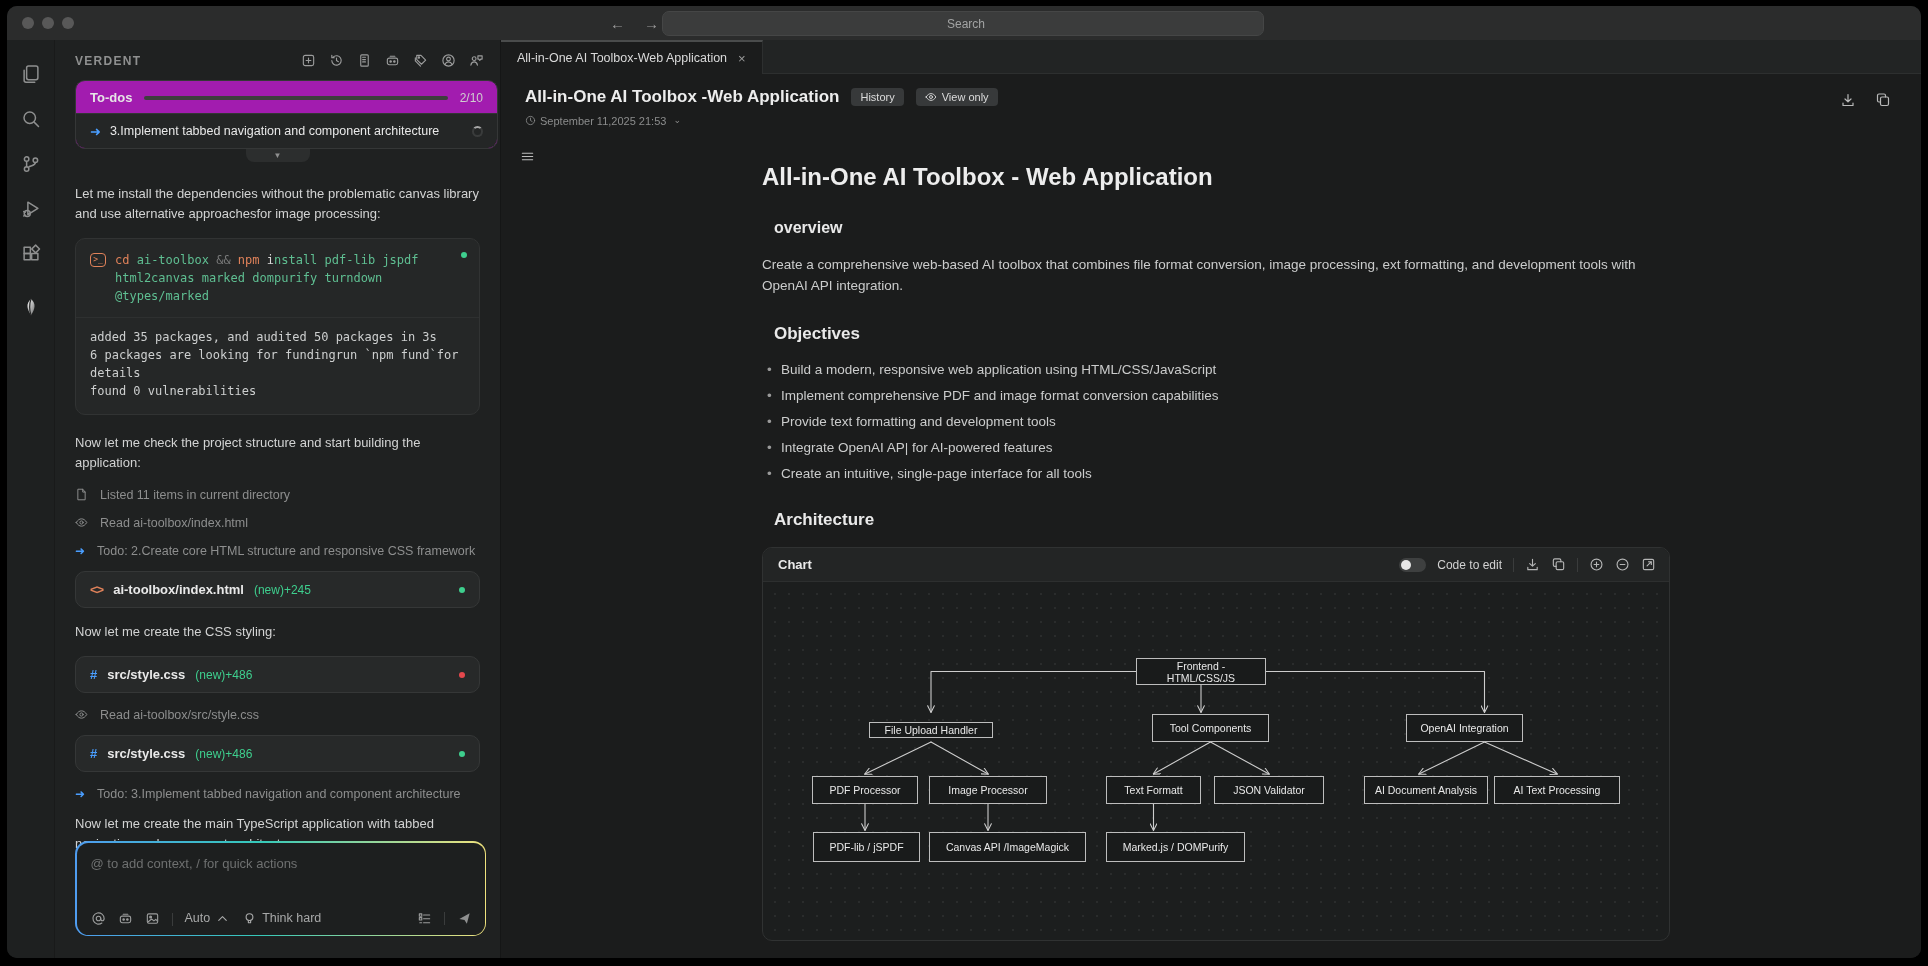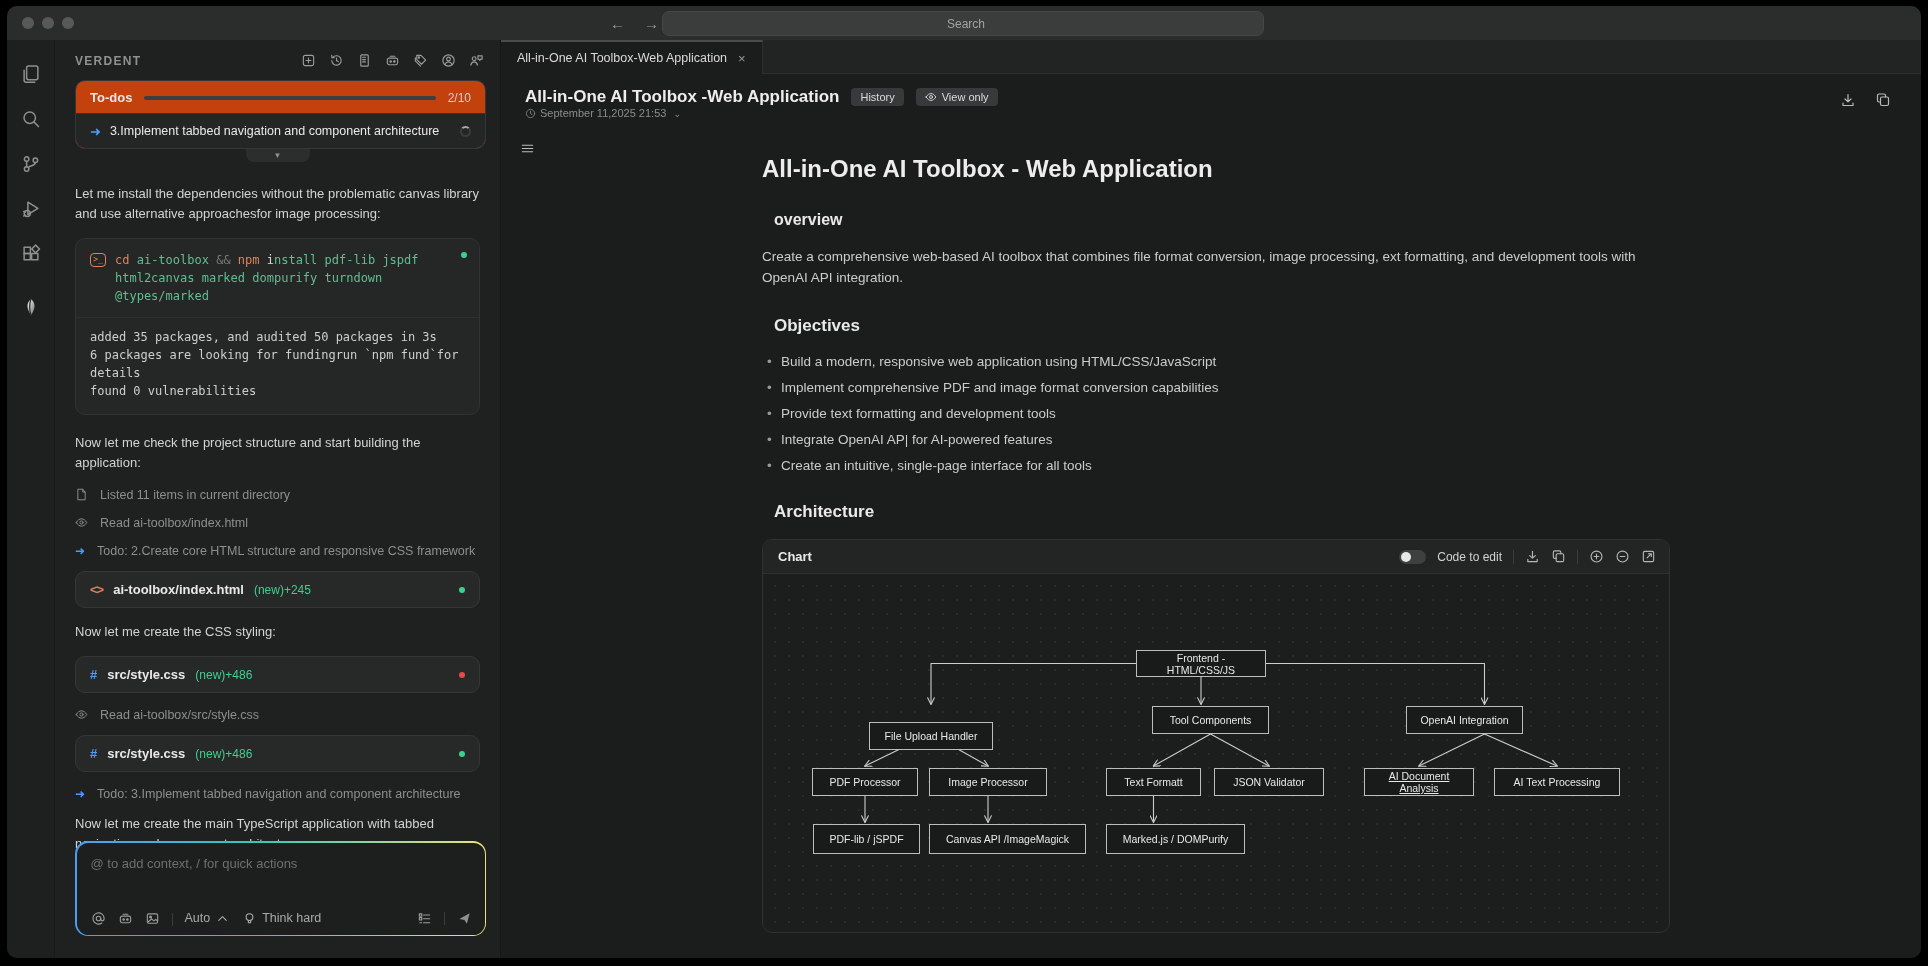--- a/index.html
+++ b/index.html
@@ -27,21 +27,21 @@
   .activity-bar .icon:last-child { margin-top:8px; }
 
   
   .left-panel { width:446px; background:#1f2121; border-right:1px solid #151616; display:flex; flex-direction:column;
                 position:relative; }
   .panel-header { display:flex; align-items:center; justify-content:space-between; padding:13px 16px 0 20px; }
   .verdent-title { font-size:12px; font-weight:700; letter-spacing:1.3px; color:#8f9090; }
   .header-icons { display:flex; gap:13px; color:#9b9c9c; align-items:center; }
   .header-icons .icon svg { width:15px; height:15px; }
 
-  .todos-card { margin:12px 14px 0 20px; background:#c2410c; border:1px solid #353737; border-radius:10px; overflow:hidden; }
+  .todos-card { margin:12px 2px 0 20px; background:#a21caf; border:1px solid #353737; border-radius:10px; overflow:hidden; }
   .todos-head { display:flex; align-items:center; gap:12px; padding:9px 14px 8px; }
   .todos-label { font-size:13px; font-weight:700; color:#e6e6e6; }
   .progress-track { flex:1; height:4px; background:#3d3e3e; border-radius:2px; overflow:hidden; }
   .progress-fill { height:100%; border-radius:2px; background:linear-gradient(90deg,#3b7ef0,#2fbf4f); }
   .todos-count { font-size:12px; color:#cfcfcf; }
   .todo-current { display:flex; align-items:center; gap:9px; padding:10px 14px; border-top:1px solid #333535; background:#242626; }
   .todo-arrow { color:#4a9eff; font-size:13px; line-height:1; }
   .todo-text { flex:1; font-size:12.5px; color:#e9e9e9; }
   .spinner { width:11px; height:11px; border-radius:50%; border:2px solid #3a3c3c; border-top-color:#a8a8a8; flex:0 0 auto; }
   .chevron-tab { width:64px; height:13px; margin:0 auto; background:#2c2e2e; border-radius:0 0 8px 8px;
@@ -93,21 +93,21 @@
   .tab { display:flex; align-items:center; gap:11px; padding:0 16px; background:#1b1c1c; border-top:2px solid #4a4c4c;
          border-right:1px solid #2d2f2f; margin-bottom:-1px; font-size:12.5px; color:#dadada; }
   .tab-close { color:#9a9a9a; font-size:13px; }
 
   .doc-header { padding:13px 24px 0; position:relative; }
   .doc-title-row { display:flex; align-items:center; gap:12px; }
   .doc-title { font-size:17px; font-weight:700; color:#ededed; }
   .badge { background:#37393a; color:#dcdcdc; font-size:11px; padding:3px 9px; border-radius:4px; }
   .badge.view { display:flex; align-items:center; gap:5px; }
   .badge .icon svg { width:12px; height:12px; }
-  .doc-date { display:flex; align-items:flex-end; gap:4px; color:#8b8c8c; font-size:11px; }
+  .doc-date { display:flex; align-items:flex-start; gap:4px; margin-top:8px; color:#8b8c8c; font-size:11px; }
   .doc-date .icon svg { width:11px; height:11px; }
   .doc-actions { position:absolute; right:30px; top:18px; display:flex; gap:19px; color:#b9b9b9; }
   .doc-actions .icon svg { width:16px; height:16px; }
 
   .doc-scroll { flex:1; position:relative; overflow:hidden; }
   .menu-btn { position:absolute; left:19px; top:22px; color:#bdbdbd; }
   .menu-btn svg { width:15px; height:15px; }
   .doc { width:910px; margin-left:261px; padding-top:36px; color:#cbcccc; }
   .doc h1 { font-size:24px; font-weight:700; color:#ededed; margin-bottom:27px; }
   .doc h2 { font-size:17px; font-weight:700; color:#e9e9e9; margin:28px 12px 17px; }
@@ -553,28 +553,28 @@
                     <path d="M447.5,160 L390.5,192" marker-end="url(#arrow)"></path>
                     <path d="M447.5,160 L506,192" marker-end="url(#arrow)"></path>
                     <path d="M721.5,160 L656,192" marker-end="url(#arrow)"></path>
                     <path d="M721.5,160 L794,192" marker-end="url(#arrow)"></path>
                     <path d="M102,222 L102,248" marker-end="url(#arrow)"></path>
                     <path d="M225,222 L225,248" marker-end="url(#arrow)"></path>
                     <path d="M390.5,222 L390.5,248" marker-end="url(#arrow)"></path>
                   </g>
               </svg>
             <div class="node" style="left: 373px; top: 76px; width: 130px; height: 27px;">Frontend - HTML/CSS/JS</div>
-                <div class="node" style="left: 106px; top: 148px; width: 124px; height: 28px;">File Upload Handler</div>
+                <div class="node" style="left: 106px; top: 140px; width: 124px; height: 16px;">File Upload Handler</div>
                 <div class="node" style="left: 389px; top: 132px; width: 117px; height: 28px;">Tool Components</div>
                 <div class="node" style="left: 643px; top: 132px; width: 117px; height: 28px;">OpenAI Integration</div>
                 <div class="node" style="left: 49px; top: 194px; width: 106px; height: 28px;">PDF Processor</div>
                 <div class="node" style="left: 166px; top: 194px; width: 118px; height: 28px;">Image Processor</div>
                 <div class="node" style="left: 343px; top: 194px; width: 95px; height: 28px;">Text Formatt</div>
                 <div class="node" style="left: 451px; top: 194px; width: 110px; height: 28px;">JSON Validator</div>
-                <div class="node" style="left: 601px; top: 194px; width: 110px; height: 28px; text-decoration: underline;">AI Document Analysis</div>
+                <div class="node" style="left: 601px; top: 194px; width: 124px; height: 28px;">AI Document Analysis</div>
                 <div class="node" style="left: 731px; top: 194px; width: 126px; height: 28px;">AI Text Processing</div>
                 <div class="node" style="left: 50px; top: 250px; width: 107px; height: 30px;">PDF-lib / jSPDF</div>
                 <div class="node" style="left: 166px; top: 250px; width: 157px; height: 30px;">Canvas API /ImageMagick</div>
                 <div class="node" style="left: 343px; top: 250px; width: 139px; height: 30px;">Marked.js / DOMPurify</div>
               </div>
           </div>
 
         </div>
       </div>
     </div>

